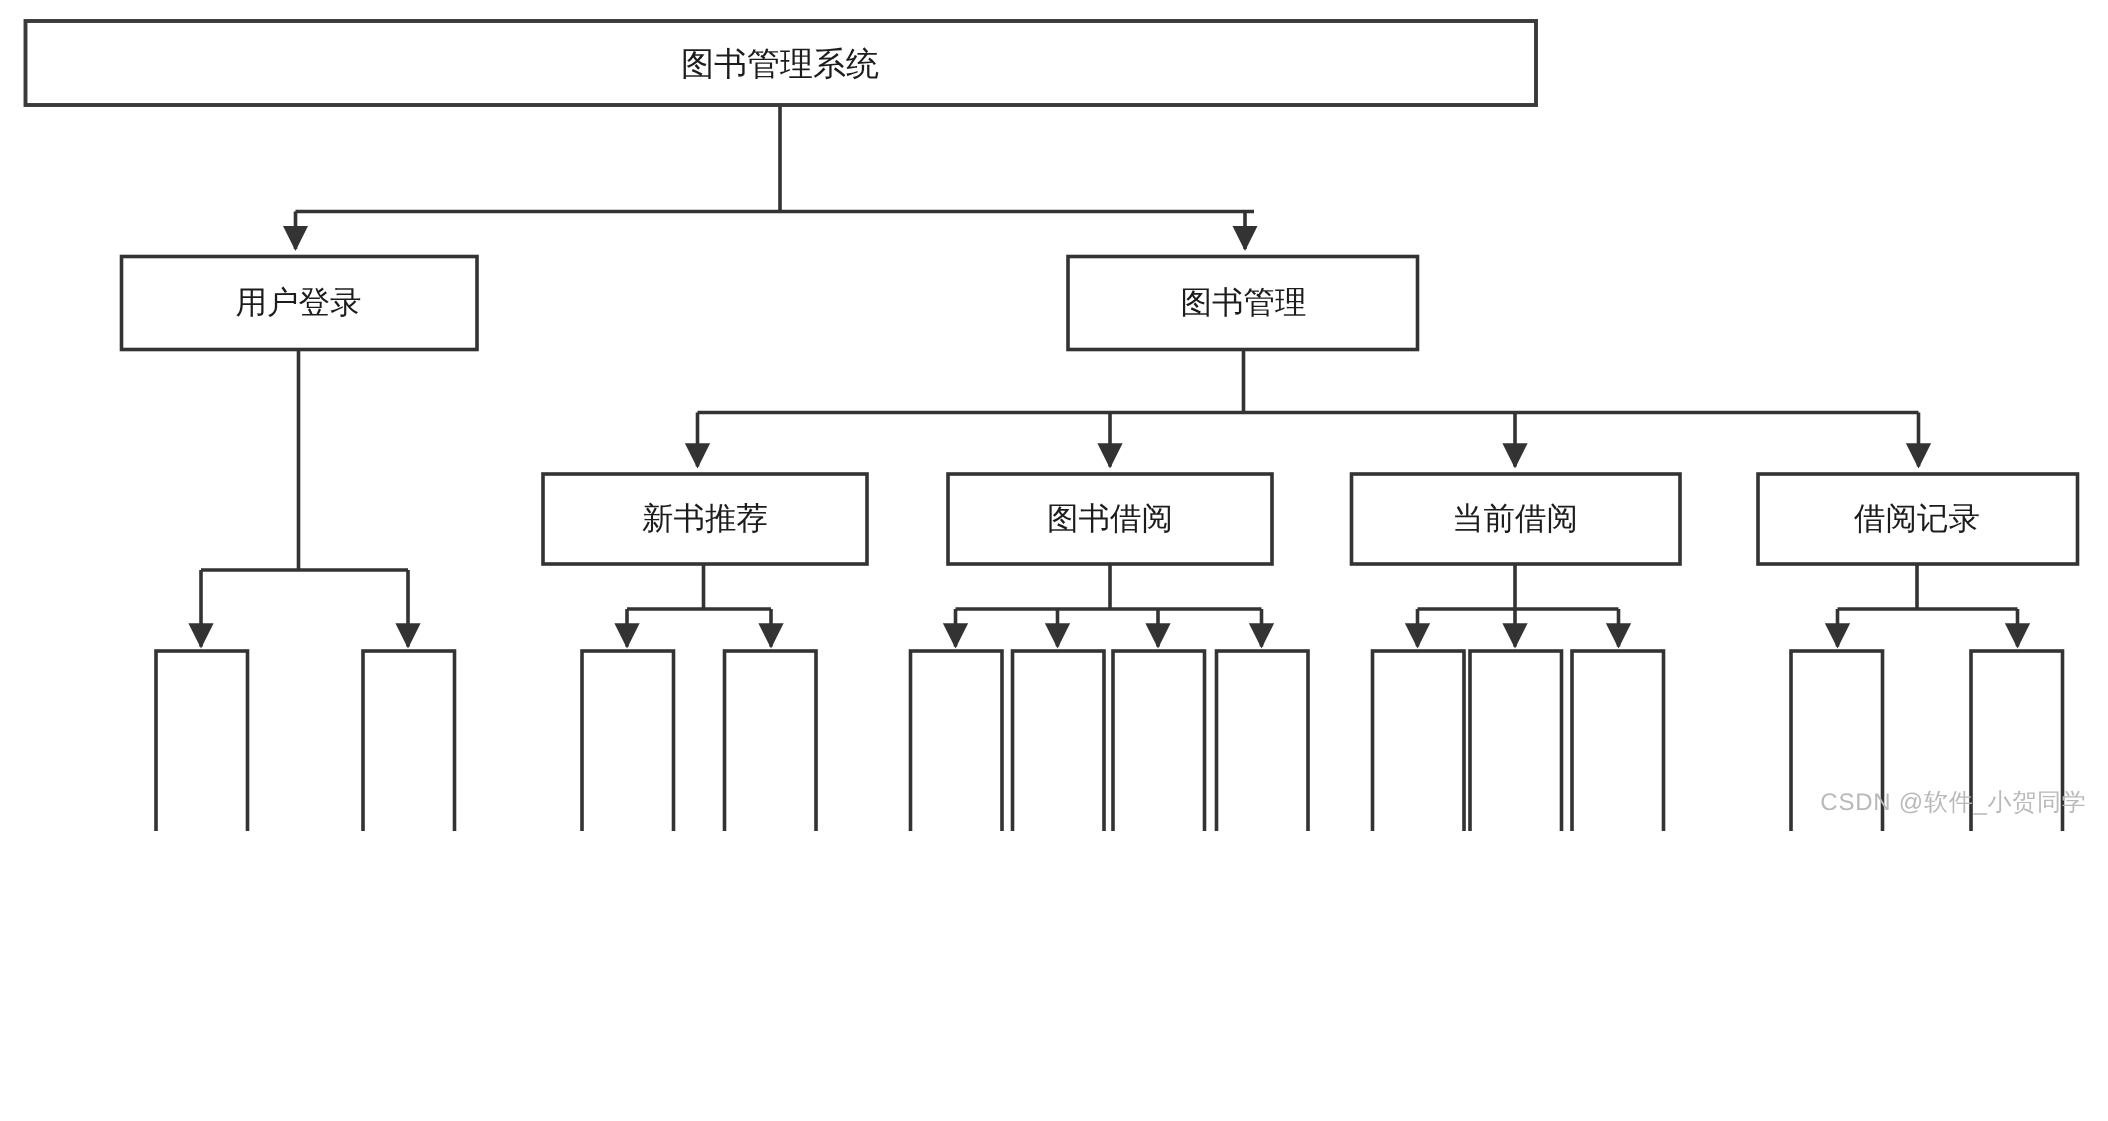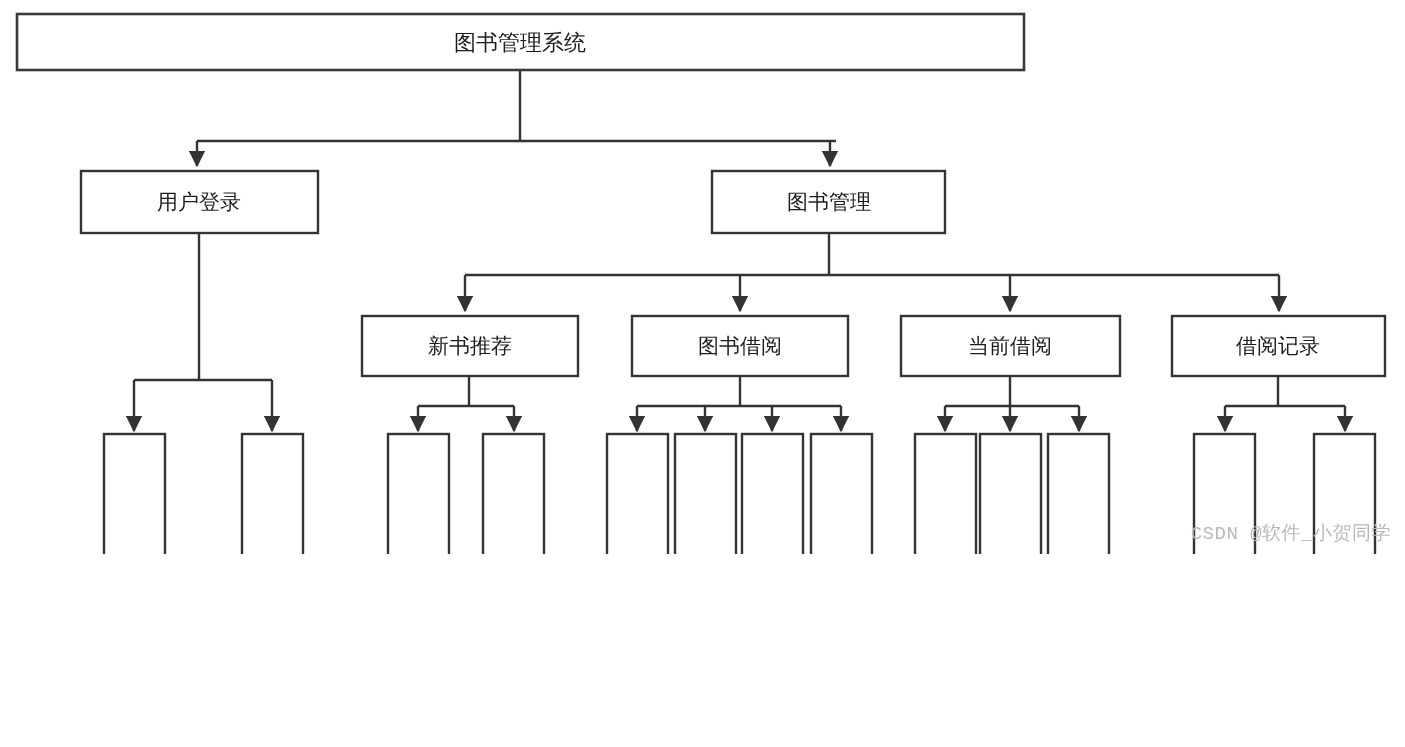--- a/index.html
+++ b/index.html
@@ -68,22 +68,22 @@
     line-height: 1.25;
     letter-spacing: 2px;
     color: #1c1c1c;
     white-space: nowrap;
     pointer-events: none;
   }
   .watermark {
     position: absolute;
     right: 14px;
     bottom: 8px;
-    font-family: Liberation Mono, monospace;
-    font-size: 19px;
+    font-family: Liberation Sans, sans-serif;
+    font-size: 16px;
     color: #b9b9b9;
     letter-spacing: 0.5px;
     user-select: none;
   }
 </style>
 </head>
 <body>
 
 <div id="diagram-root">
 

